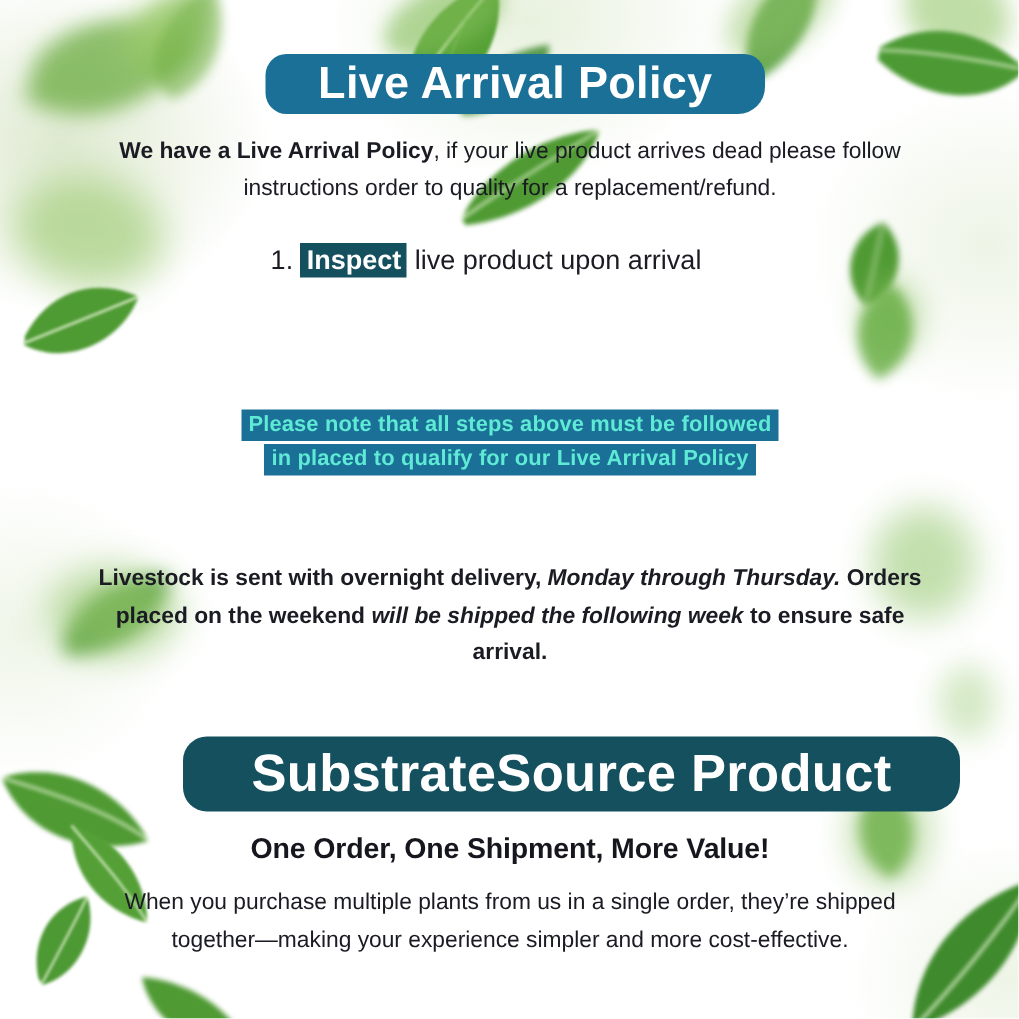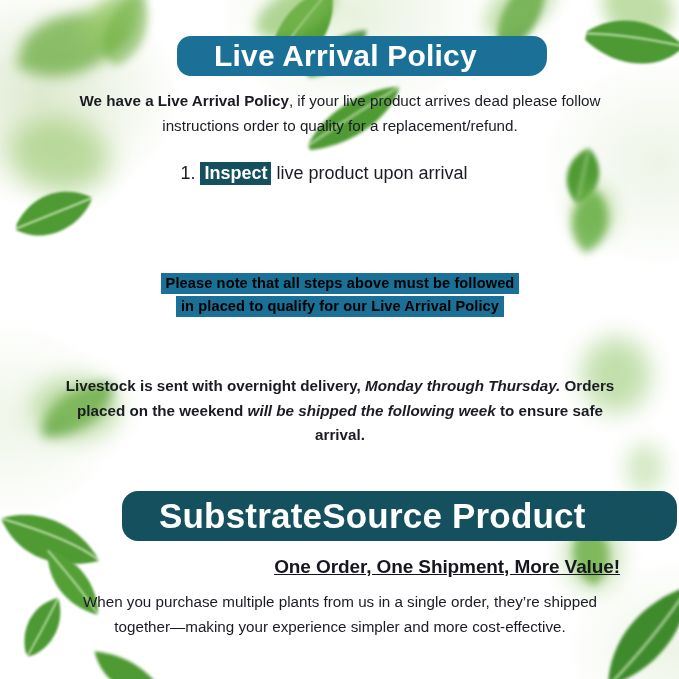--- a/index.html
+++ b/index.html
@@ -33,26 +33,25 @@
     position: absolute;
     pointer-events: none;
   }
   .leaf svg { display: block; width: 100%; height: 100%; }
 
   
   .banner {
     position: absolute;
     display: flex;
     align-items: center;
-    justify-content: flex-start;
+    justify-content: center;
     color: #ffffff;
     font-weight: bold;
     letter-spacing: 0.2px;
     white-space: nowrap;
-    padding-left: 37px;
   }
   #banner-live {
     left: 177px;
     top: 36px;
     width: 333px;
     height: 40px;
     background: #1a7096;
     border-radius: 14px 14px 18px 14px;
     font-size: 30px;
   }
@@ -106,21 +105,21 @@
   #note-block {
     position: absolute;
     left: 60px;
     top: 274px;
     width: 560px;
     text-align: center;
   }
   .note-line { margin-bottom: 5px; }
   .hl-blue {
     background: #1a7096;
-    color: #000000;
+    color: #5eead4;
     font-weight: bold;
     font-size: 14.6px;
     padding: 2px 5px 3px 5px;
     letter-spacing: 0.1px;
   }
 
   
   #livestock-para {
     left: 60px;
     top: 374px;
@@ -129,26 +128,25 @@
     font-weight: bold;
   }
   #livestock-para .it { font-style: italic; }
 
   
   #subhead {
     position: absolute;
     left: 60px;
     top: 556px;
     width: 560px;
-    text-align: right;
+    text-align: center;
     font-size: 19px;
     font-weight: bold;
     color: #16161e;
     letter-spacing: -0.1px;
-    text-decoration: underline;
   }
   #bottom-para {
     left: 60px;
     top: 590px;
     width: 560px;
     font-size: 15.2px;
   }
 </style>
 </head>
 <body>

